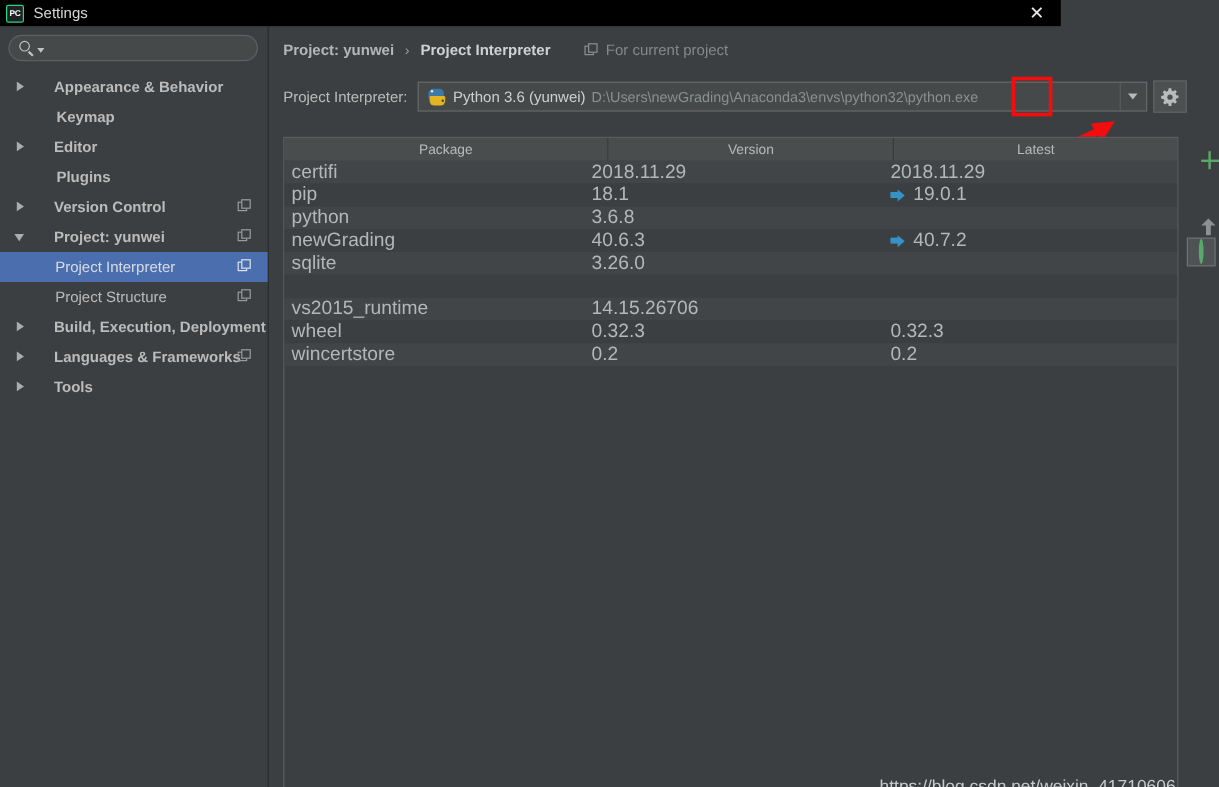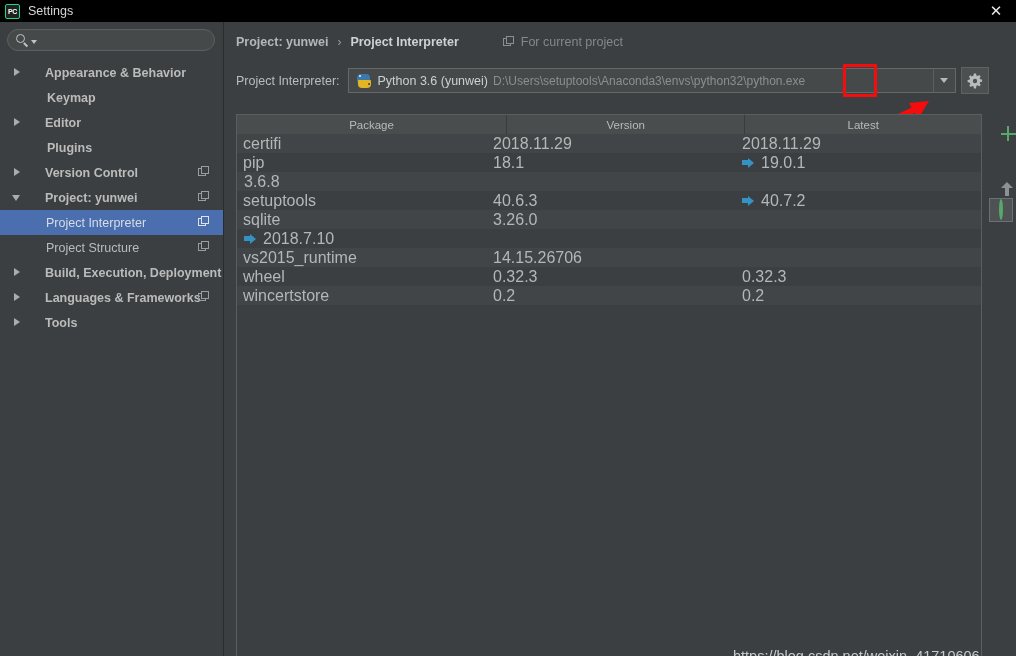--- a/index.html
+++ b/index.html
@@ -11,21 +11,21 @@
   }
   #app {
     position: relative;
     width: 1016px; height: 656px;
     background: #3c3f41;
   }
 
   
   .titlebar {
     position: absolute; left: 0; top: 0;
-    width: 1016px; height: 22px;
+    width: 884px; height: 22px;
     background: #000000;
     display: flex; align-items: center;
   }
   .pc-logo {
     width: 15px; height: 15px; margin-left: 5px;
     border: 1.5px solid #21d789;
     border-radius: 2px;
     background: #1f2223;
     color: #ffffff;
     font-size: 7px; font-weight: bold;
@@ -149,21 +149,21 @@
   .breadcrumb {
     position: absolute; left: 11px; top: 13px;
     display: flex; align-items: center;
     font-size: 12.5px;
   }
   .crumb-a { color: #b4b7b8; font-weight: bold; }
   .crumb-sep { color: #9a9d9e; margin: 0 9px; font-size: 12px; }
   .crumb-b { color: #cfd2d3; font-weight: bold; }
   .for-proj {
     display: flex; align-items: center;
-    margin-left: 44px; color: #84888a; font-size: 12.5px;
+    margin-left: 28px; color: #84888a; font-size: 12.5px;
   }
   .for-proj .mi {
     position: relative; width: 12px; height: 12px; margin-right: 6px;
   }
   .for-proj .mi .b1 {
     position: absolute; left: 0; top: 2px; width: 8px; height: 8px;
     border: 1.3px solid #8b8f90;
   }
   .for-proj .mi .b2 {
     position: absolute; left: 3px; top: 0; width: 8px; height: 8px;
@@ -429,21 +429,21 @@
     <div class="interp-row">
       <span class="interp-label">Project Interpreter:</span>
       <div class="combo">
         <span class="py-icon">
           <span class="top"></span>
             <span class="bot"></span>
             <span class="dot1"></span>
             <span class="dot2"></span>
         </span>
         <span class="combo-name">Python 3.6 (yunwei)</span>
-        <span class="combo-path">D:\Users\setuptools\Anaconda3\envs\python32\python.exe</span>
+        <span class="combo-path">D:\Users\newGrading\Anaconda3\envs\python32\python.exe</span>
         <span class="combo-arrow">
             <i></i>
           </span>
       </div>
       <div class="gear-btn">
         <svg class="gear-svg" viewBox="0 0 16 16">
           <path fill="#b8bcbd" d="M8 5.2A2.8 2.8 0 1 0 8 10.8 2.8 2.8 0 0 0 8 5.2zm0 1.6a1.2 1.2 0 1 1 0 2.4 1.2 1.2 0 0 1 0-2.4z"></path>
           <path fill="#b8bcbd" d="M6.9 0.6h2.2l0.25 1.9 1.35 0.56 1.5-1.15 1.56 1.56-1.15 1.5 0.56 1.35 1.9 0.25v2.2l-1.9 0.25-0.56 1.35 1.15 1.5-1.56 1.56-1.5-1.15-1.35 0.56L9.1 15.4H6.9l-0.25-1.9-1.35-0.56-1.5 1.15-1.56-1.56 1.15-1.5-0.56-1.35L0.6 9.1V6.9l1.9-0.25 0.56-1.35-1.15-1.5 1.56-1.56 1.5 1.15 1.35-0.56z"></path>
           <circle cx="8" cy="8" r="2.2" fill="#4c5051"></circle>
         </svg>
@@ -478,51 +478,45 @@
             <div class="td ver">18.1</div>
             <div class="td lat">
               <span class="up-arrow">
                 <span class="shaft"></span>
                 <span class="head"></span>
               </span>
               <span>19.0.1</span>
             </div>
           </div>
           <div class="trow odd">
+            <div class="td pkg">python</div>
             <div class="td ver">3.6.8</div>
             <div class="td lat">
               <span></span>
             </div>
           </div>
           <div class="trow even">
-            <div class="td pkg">setuptools</div>
+            <div class="td pkg">newGrading</div>
             <div class="td ver">40.6.3</div>
             <div class="td lat">
               <span class="up-arrow">
                 <span class="shaft"></span>
                 <span class="head"></span>
               </span>
               <span>40.7.2</span>
             </div>
           </div>
           <div class="trow odd">
             <div class="td pkg">sqlite</div>
             <div class="td ver">3.26.0</div>
             <div class="td lat">
               <span></span>
             </div>
           </div>
           <div class="trow even">
-            <div class="td lat">
-              <span class="up-arrow">
-                <span class="shaft"></span>
-                <span class="head"></span>
-              </span>
-              <span>2018.7.10</span>
-            </div>
           </div>
           <div class="trow odd">
             <div class="td pkg">vs2015_runtime</div>
             <div class="td ver">14.15.26706</div>
             <div class="td lat">
               <span></span>
             </div>
           </div>
           <div class="trow even">
             <div class="td pkg">wheel</div>

